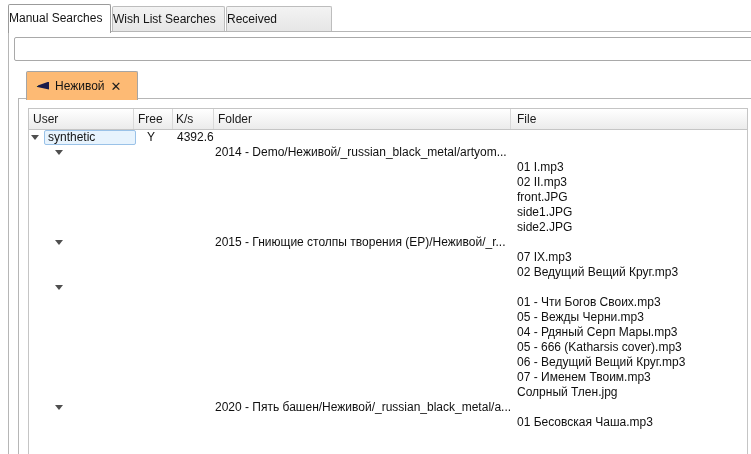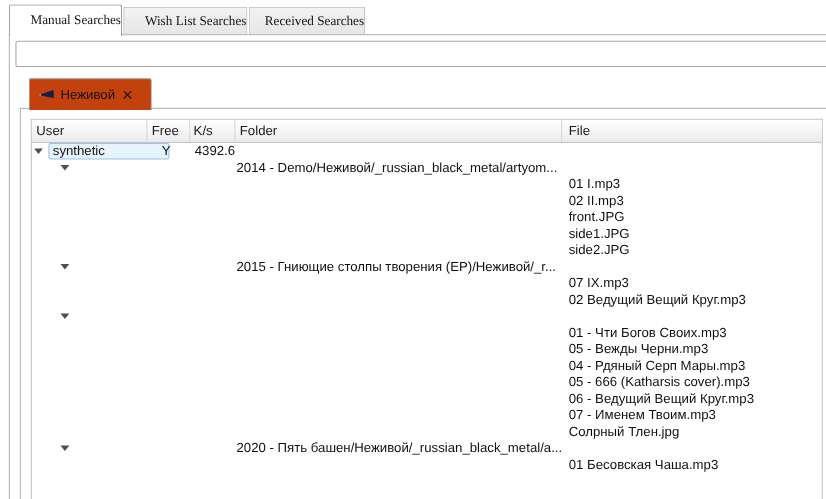--- a/index.html
+++ b/index.html
@@ -6,37 +6,37 @@
     --selection-fill:#e7f3fd; --selection-border:#9ac2e8;
     --frame-border:#b6b6b6; --header-border:#c5c5c5;
     --tab-icon-navy:#1b1b4a; --tab-icon-gold:#d9c54d;
   }
   *{margin:0;padding:0;box-sizing:content-box;}
   html,body{width:751px;height:454px;overflow:hidden;background:#fff;
     font-family:"Liberation Sans","DejaVu Sans",sans-serif;font-size:12px;color:#141414;}
   body{position:relative;}
 
   
-  .otab{position:absolute;top:6px;height:24px;line-height:24px;text-align:right;
+  .otab{position:absolute;top:6px;height:24px;line-height:24px;text-align:left;
     background:linear-gradient(#f3f3f3,#e6e6e6);border:1px solid #bdbdbd;border-bottom:none;
-    border-radius:2px 2px 0 0;z-index:1;cursor:default;font-family:Liberation Serif, serif;}
+    border-radius:2px 2px 0 0;z-index:1;cursor:default;}
   .otab.active{top:4px;height:28px;line-height:26px;background:#fff;border-color:#9b9b9b;z-index:3;}
   #otab0{left:8px;width:101px;}
   #otab1{left:112px;width:111px;}
   #otab2{left:226px;width:104px;}
   .oline-top{position:absolute;left:8px;top:31px;width:743px;border-top:1px solid var(--frame-border);z-index:2;}
   .oline-left{position:absolute;left:8px;top:31px;height:423px;border-left:1px solid var(--frame-border);}
 
   
   #searchbox{position:absolute;left:14px;top:37px;width:735px;height:22px;
     border:1px solid #a9a9a9;border-radius:2px;background:#fff;padding:0 4px;
     font-family:inherit;font-size:12px;outline:none;z-index:3;}
 
   
-  .itab{position:absolute;left:26px;top:71px;width:102px;height:28px;background:#c2410c;
+  .itab{position:absolute;left:26px;top:71px;width:102px;height:28px;background:#fdba74;
     border:1px solid #a5a5a5;border-bottom:none;border-radius:2px 2px 0 0;z-index:3;
     display:flex;align-items:center;gap:6px;padding-left:8px;}
   .iline-top{position:absolute;left:18px;top:98px;width:733px;border-top:1px solid var(--frame-border);z-index:2;}
   .iline-left{position:absolute;left:18px;top:98px;height:356px;border-left:1px solid var(--frame-border);}
   .tab-search-icon{width:14px;height:9px;flex:0 0 auto;
     background:linear-gradient(105deg,var(--tab-icon-gold) 0 22%,var(--tab-icon-navy) 22%);
     clip-path:polygon(0 55%,100% 0,100% 88%);}
   .close-x{font-weight:bold;font-size:13px;line-height:13px;color:#1c1c1c;cursor:pointer;}
 
   
@@ -52,21 +52,21 @@
   #rows{position:absolute;left:0;top:21px;width:100%;}
   .row{position:relative;height:15px;line-height:15px;white-space:nowrap;}
   .cell{position:absolute;top:0;color:#101010;white-space:nowrap;}
   .folder-cell{left:186px;}
   .file-cell{left:488px;}
   .free-cell{left:118px;}
   .kbs-cell{left:148px;}
   .tri{position:absolute;top:5px;width:0;height:0;cursor:pointer;
     border-left:4px solid transparent;border-right:4px solid transparent;border-top:5px solid #4f4f4f;}
   .tri.user{left:2px;} .tri.sub{left:26px;}
-  .user-box{position:absolute;left:15px;top:0;width:110px;height:15px;box-sizing:border-box;
+  .user-box{position:absolute;left:15px;top:0;width:92px;height:15px;box-sizing:border-box;
     background:var(--selection-fill);border:1px solid var(--selection-border);border-radius:2px;
     line-height:13px;padding-left:3px;}
 </style>
 </head>
 <body>
 
 <div id="otab0" class="otab active">
   <span>Manual Searches</span>
 </div>
 <div id="otab1" class="otab">

